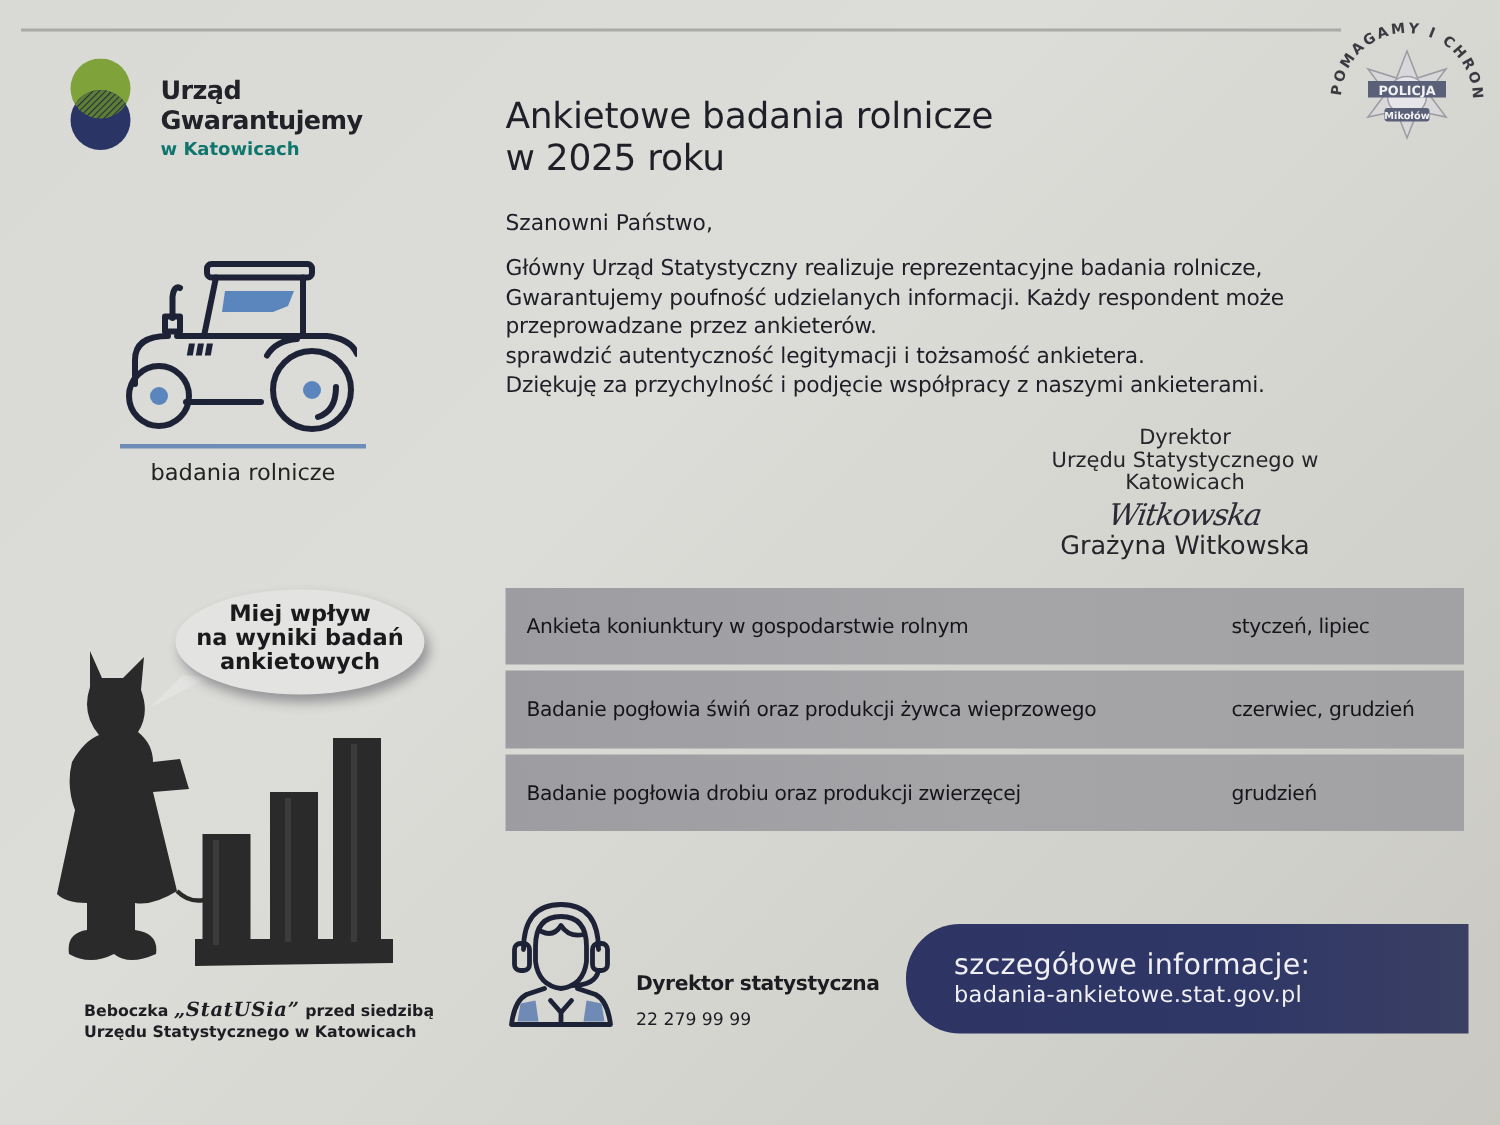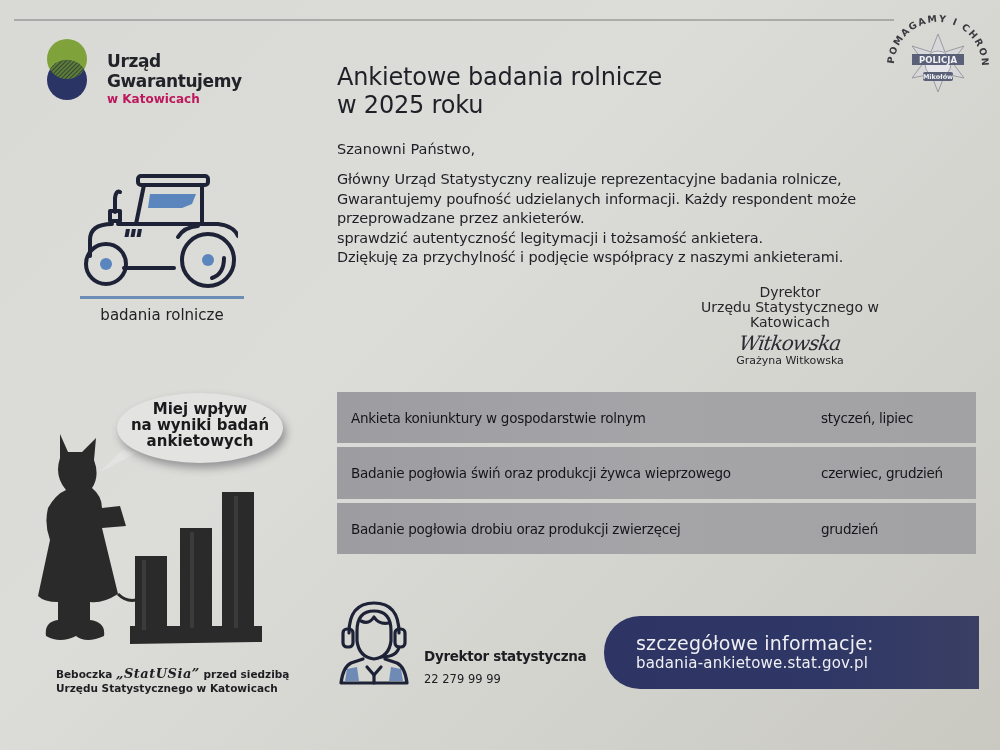--- a/index.html
+++ b/index.html
@@ -10,35 +10,35 @@
     color: #1c1c22;
     position: relative;
   }
   .topline { position: absolute; left: 14px; top: 19px; width: 880px; height: 2px; background: #8a8a88; opacity: .6; }
 
   
   .logo { position: absolute; left: 43px; top: 39px; width: 230px; height: 64px; }
   .logo-mark { position: absolute; left: 2px; top: 0; width: 46px; height: 62px; }
   .logo-text { position: absolute; left: 64px; top: 12px; }
   .logo-title { font-size: 17px; font-weight: 600; color: #222328; letter-spacing: -0.4px; }
-  .logo-sub { font-size: 12px; font-weight: 600; color: #be185d; margin-top: 1px; }
+  .logo-sub { font-size: 12px; font-weight: 600; color: #0f766e; margin-top: 1px; }
 
   
   .police { position: absolute; left: 880px; top: 4px; width: 116px; height: 116px; }
 
   
   .title { position: absolute; left: 337px; top: 63px; font-size: 24px; line-height: 28px; color: #1f2027; letter-spacing: -0.2px; }
 
   .greeting { position: absolute; left: 337px; top: 141px; font-size: 14.5px; color: #1f2027; }
   .body-text { position: absolute; left: 337px; top: 170px; font-size: 14.5px; line-height: 19.5px; color: #1f2027; width: 620px; letter-spacing: -0.15px; }
 
   .signature { position: absolute; left: 660px; top: 285px; width: 260px; text-align: center; }
   .sig-role { font-size: 14px; line-height: 15px; color: #26262a; }
   .sig-script { font-family: "DejaVu Serif", serif; font-style: italic; font-size: 20px; color: #2c2c36; height: 24px; line-height: 26px; letter-spacing: -1px; transform: skewX(-8deg); }
-  .sig-name { font-size: 11px; color: #26262a; }
+  .sig-name { font-size: 17px; color: #26262a; }
 
   
   .tractor { position: absolute; left: 78px; top: 172px; width: 160px; height: 118px; }
   .tractor-rule { position: absolute; left: 80px; top: 296px; width: 164px; height: 3px; background: #6d8db6; }
   .tractor-label { position: absolute; left: 80px; top: 306px; width: 164px; text-align: center; font-size: 15px; color: #222; }
 
   
   .surveys { position: absolute; left: 337px; top: 392px; width: 639px; text-decoration: underline; }
   .survey-row {
     height: 51px; margin-bottom: 4px;

